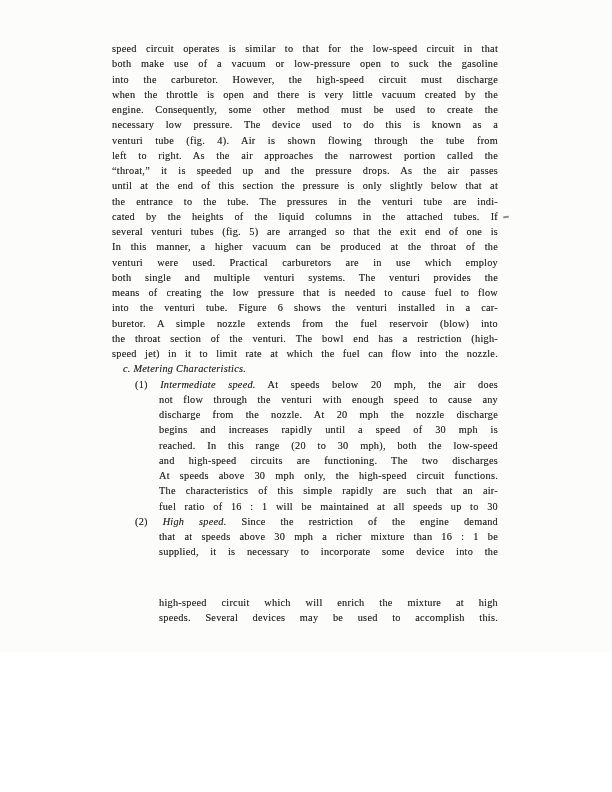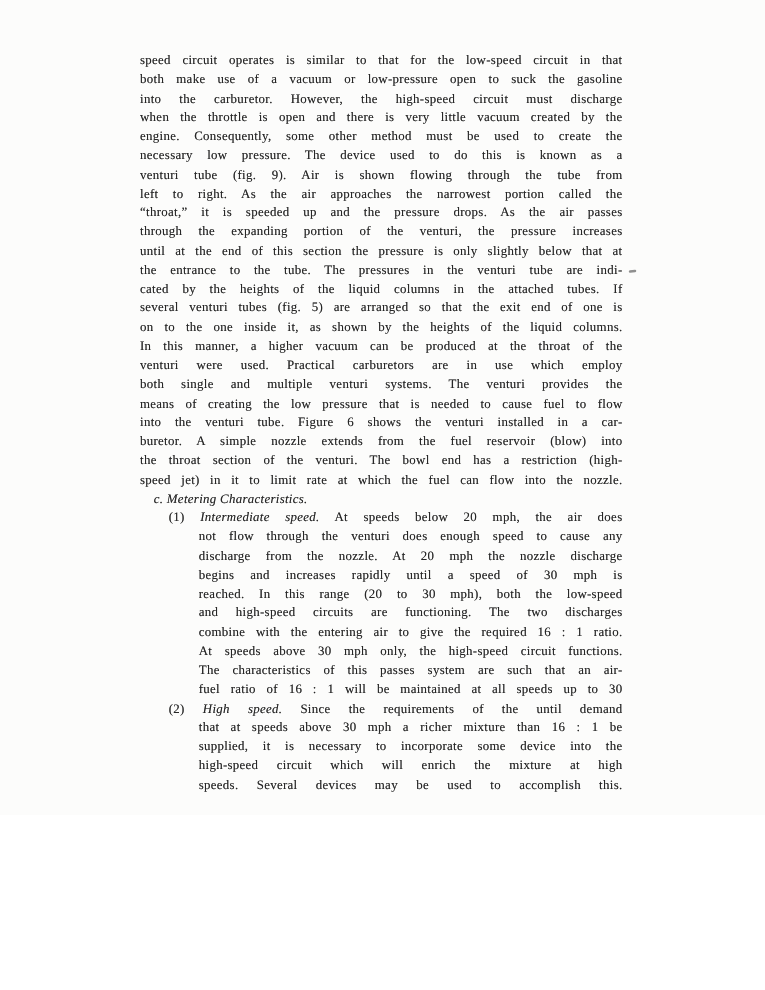--- a/index.html
+++ b/index.html
@@ -68,52 +68,49 @@
 
 <div class="page">
   <div class="text-block">
     <div>
         <div class="line"><span>speed circuit operates is similar to that for the low-speed circuit in that</span></div>
         <div class="line"><span>both make use of a vacuum or low-pressure open to suck the gasoline</span></div>
         <div class="line"><span>into the carburetor. However, the high-speed circuit must discharge</span></div>
         <div class="line"><span>when the throttle is open and there is very little vacuum created by the</span></div>
         <div class="line"><span>engine. Consequently, some other method must be used to create the</span></div>
         <div class="line"><span>necessary low pressure. The device used to do this is known as a</span></div>
-        <div class="line"><span>venturi tube (fig. 9). Air is shown flowing through the tube from</span></div>
+        <div class="line"><span>venturi tube (fig. 4). Air is shown flowing through the tube from</span></div>
         <div class="line"><span>left to right. As the air approaches the narrowest portion called the</span></div>
         <div class="line"><span>“throat,” it is speeded up and the pressure drops. As the air passes</span></div>
-        <div class="line"><span>through the expanding portion of the venturi, the pressure increases</span></div>
         <div class="line"><span>until at the end of this section the pressure is only slightly below that at</span></div>
         <div class="line"><span>the entrance to the tube. The pressures in the venturi tube are indi-</span></div>
         <div class="line"><span>cated by the heights of the liquid columns in the attached tubes. If</span></div>
         <div class="line"><span>several venturi tubes (fig. 5) are arranged so that the exit end of one is</span></div>
-        <div class="line"><span>on to the one inside it, as shown by the heights of the liquid columns.</span></div>
         <div class="line"><span>In this manner, a higher vacuum can be produced at the throat of the</span></div>
         <div class="line"><span>venturi were used. Practical carburetors are in use which employ</span></div>
         <div class="line"><span>both single and multiple venturi systems. The venturi provides the</span></div>
         <div class="line"><span>means of creating the low pressure that is needed to cause fuel to flow</span></div>
         <div class="line"><span>into the venturi tube. Figure 6 shows the venturi installed in a car-</span></div>
         <div class="line"><span>buretor. A simple nozzle extends from the fuel reservoir (blow) into</span></div>
         <div class="line"><span>the throat section of the venturi. The bowl end has a restriction (high-</span></div>
         <div class="line"><span>speed jet) in it to limit rate at which the fuel can flow into the nozzle.</span></div>
       </div>
     <div class="line heading">c. Metering Characteristics.</div>
     <div>
         <div class="line" style="padding-left: 23px;"><span>(1) </span><span class="it">Intermediate speed.</span><span> At speeds below 20 mph, the air does</span></div>
-        <div class="line" style="padding-left: 47px;"><span>not flow through the venturi does enough speed to cause any</span></div>
+        <div class="line" style="padding-left: 47px;"><span>not flow through the venturi with enough speed to cause any</span></div>
         <div class="line" style="padding-left: 47px;"><span>discharge from the nozzle. At 20 mph the nozzle discharge</span></div>
         <div class="line" style="padding-left: 47px;"><span>begins and increases rapidly until a speed of 30 mph is</span></div>
         <div class="line" style="padding-left: 47px;"><span>reached. In this range (20 to 30 mph), both the low-speed</span></div>
         <div class="line" style="padding-left: 47px;"><span>and high-speed circuits are functioning. The two discharges</span></div>
-        <div class="line" style="padding-left: 47px;"><span>combine with the entering air to give the required 16 : 1 ratio.</span></div>
         <div class="line" style="padding-left: 47px;"><span>At speeds above 30 mph only, the high-speed circuit functions.</span></div>
-        <div class="line" style="padding-left: 47px;"><span>The characteristics of this passes system are such that an air-</span></div>
+        <div class="line" style="padding-left: 47px;"><span>The characteristics of this simple rapidly are such that an air-</span></div>
         <div class="line" style="padding-left: 47px;"><span>fuel ratio of 16 : 1 will be maintained at all speeds up to 30</span></div>
-        <div class="line" style="padding-left: 23px;"><span>(2) </span><span class="it">High speed.</span><span> Since the requirements of the until demand</span></div>
+        <div class="line" style="padding-left: 23px;"><span>(2) </span><span class="it">High speed.</span><span> Since the restriction of the engine demand</span></div>
         <div class="line" style="padding-left: 47px;"><span>that at speeds above 30 mph a richer mixture than 16 : 1 be</span></div>
         <div class="line" style="padding-left: 47px;"><span>supplied, it is necessary to incorporate some device into the</span></div>
-        <div class="line" style="padding-left: 47px;"><span>high-speed circuit which will enrich the mixture at high</span></div>
+        <div class="line" style="padding-left: 47px; margin-top: 35px;"><span>high-speed circuit which will enrich the mixture at high</span></div>
         <div class="line" style="padding-left: 47px;"><span>speeds. Several devices may be used to accomplish this.</span></div>
       </div>
   </div>
   <div class="artifact-dash"></div>
   <div class="page-number">11</div>
 </div>
 
 </body></html>

